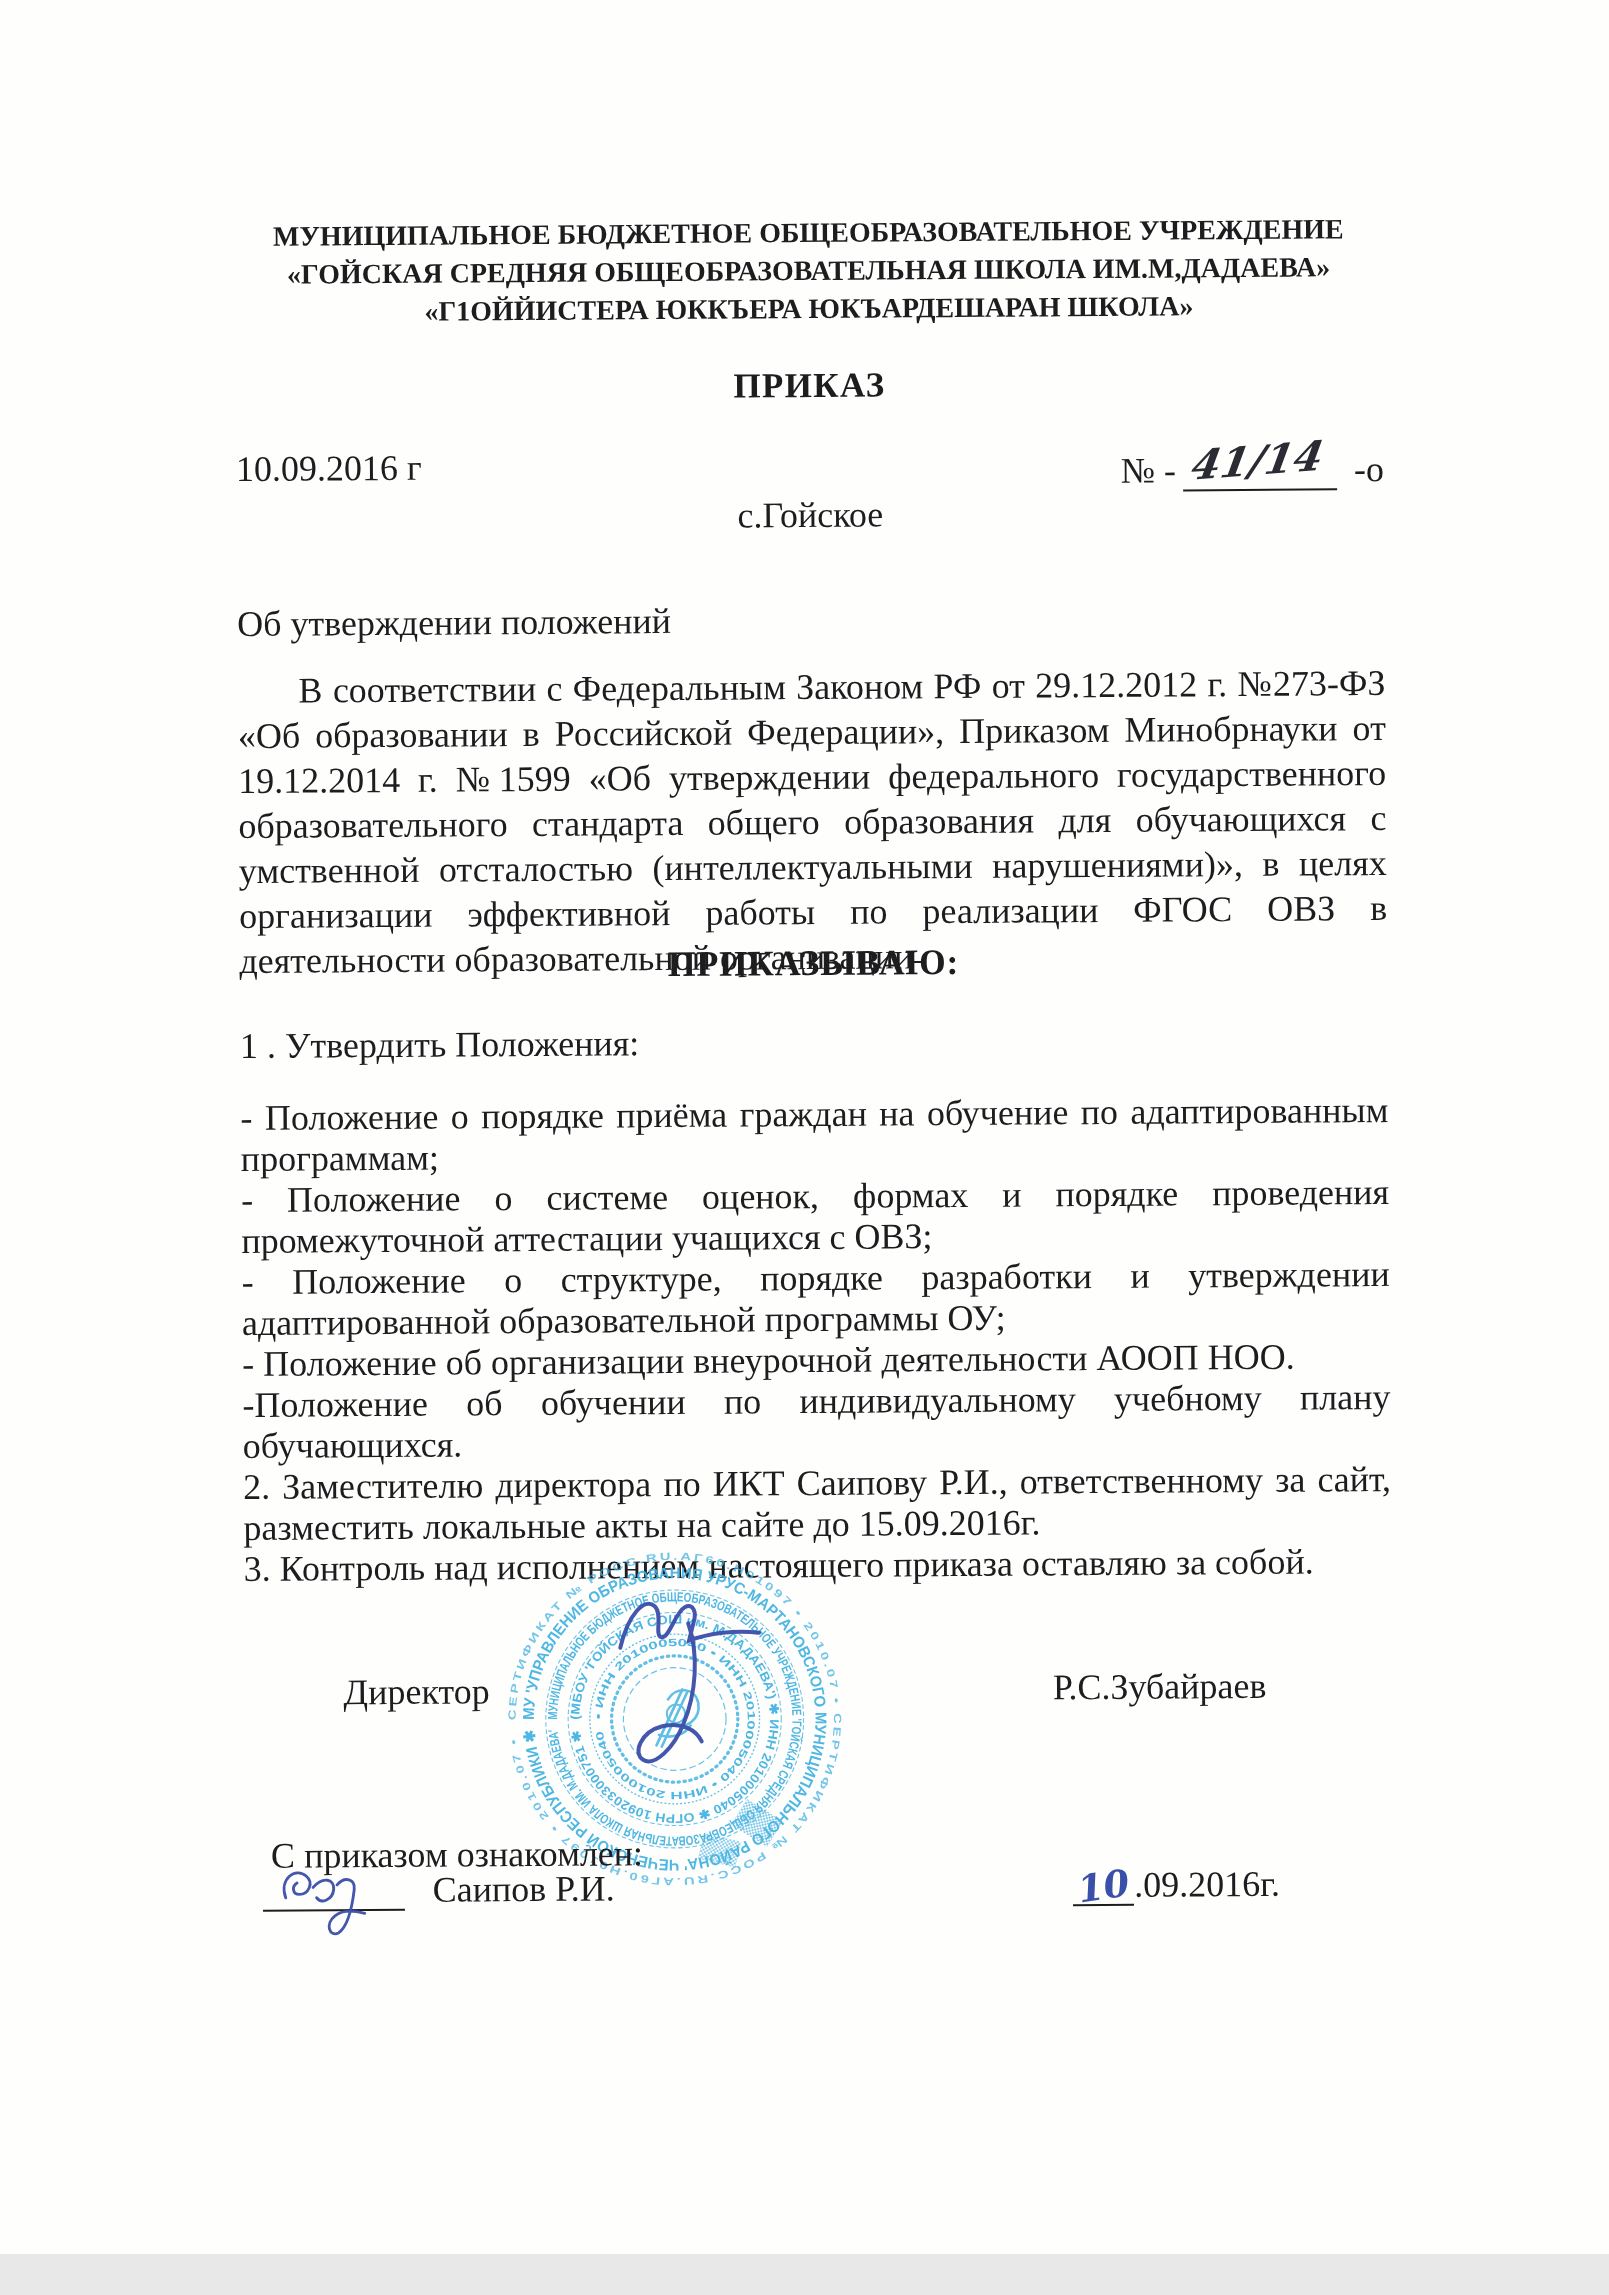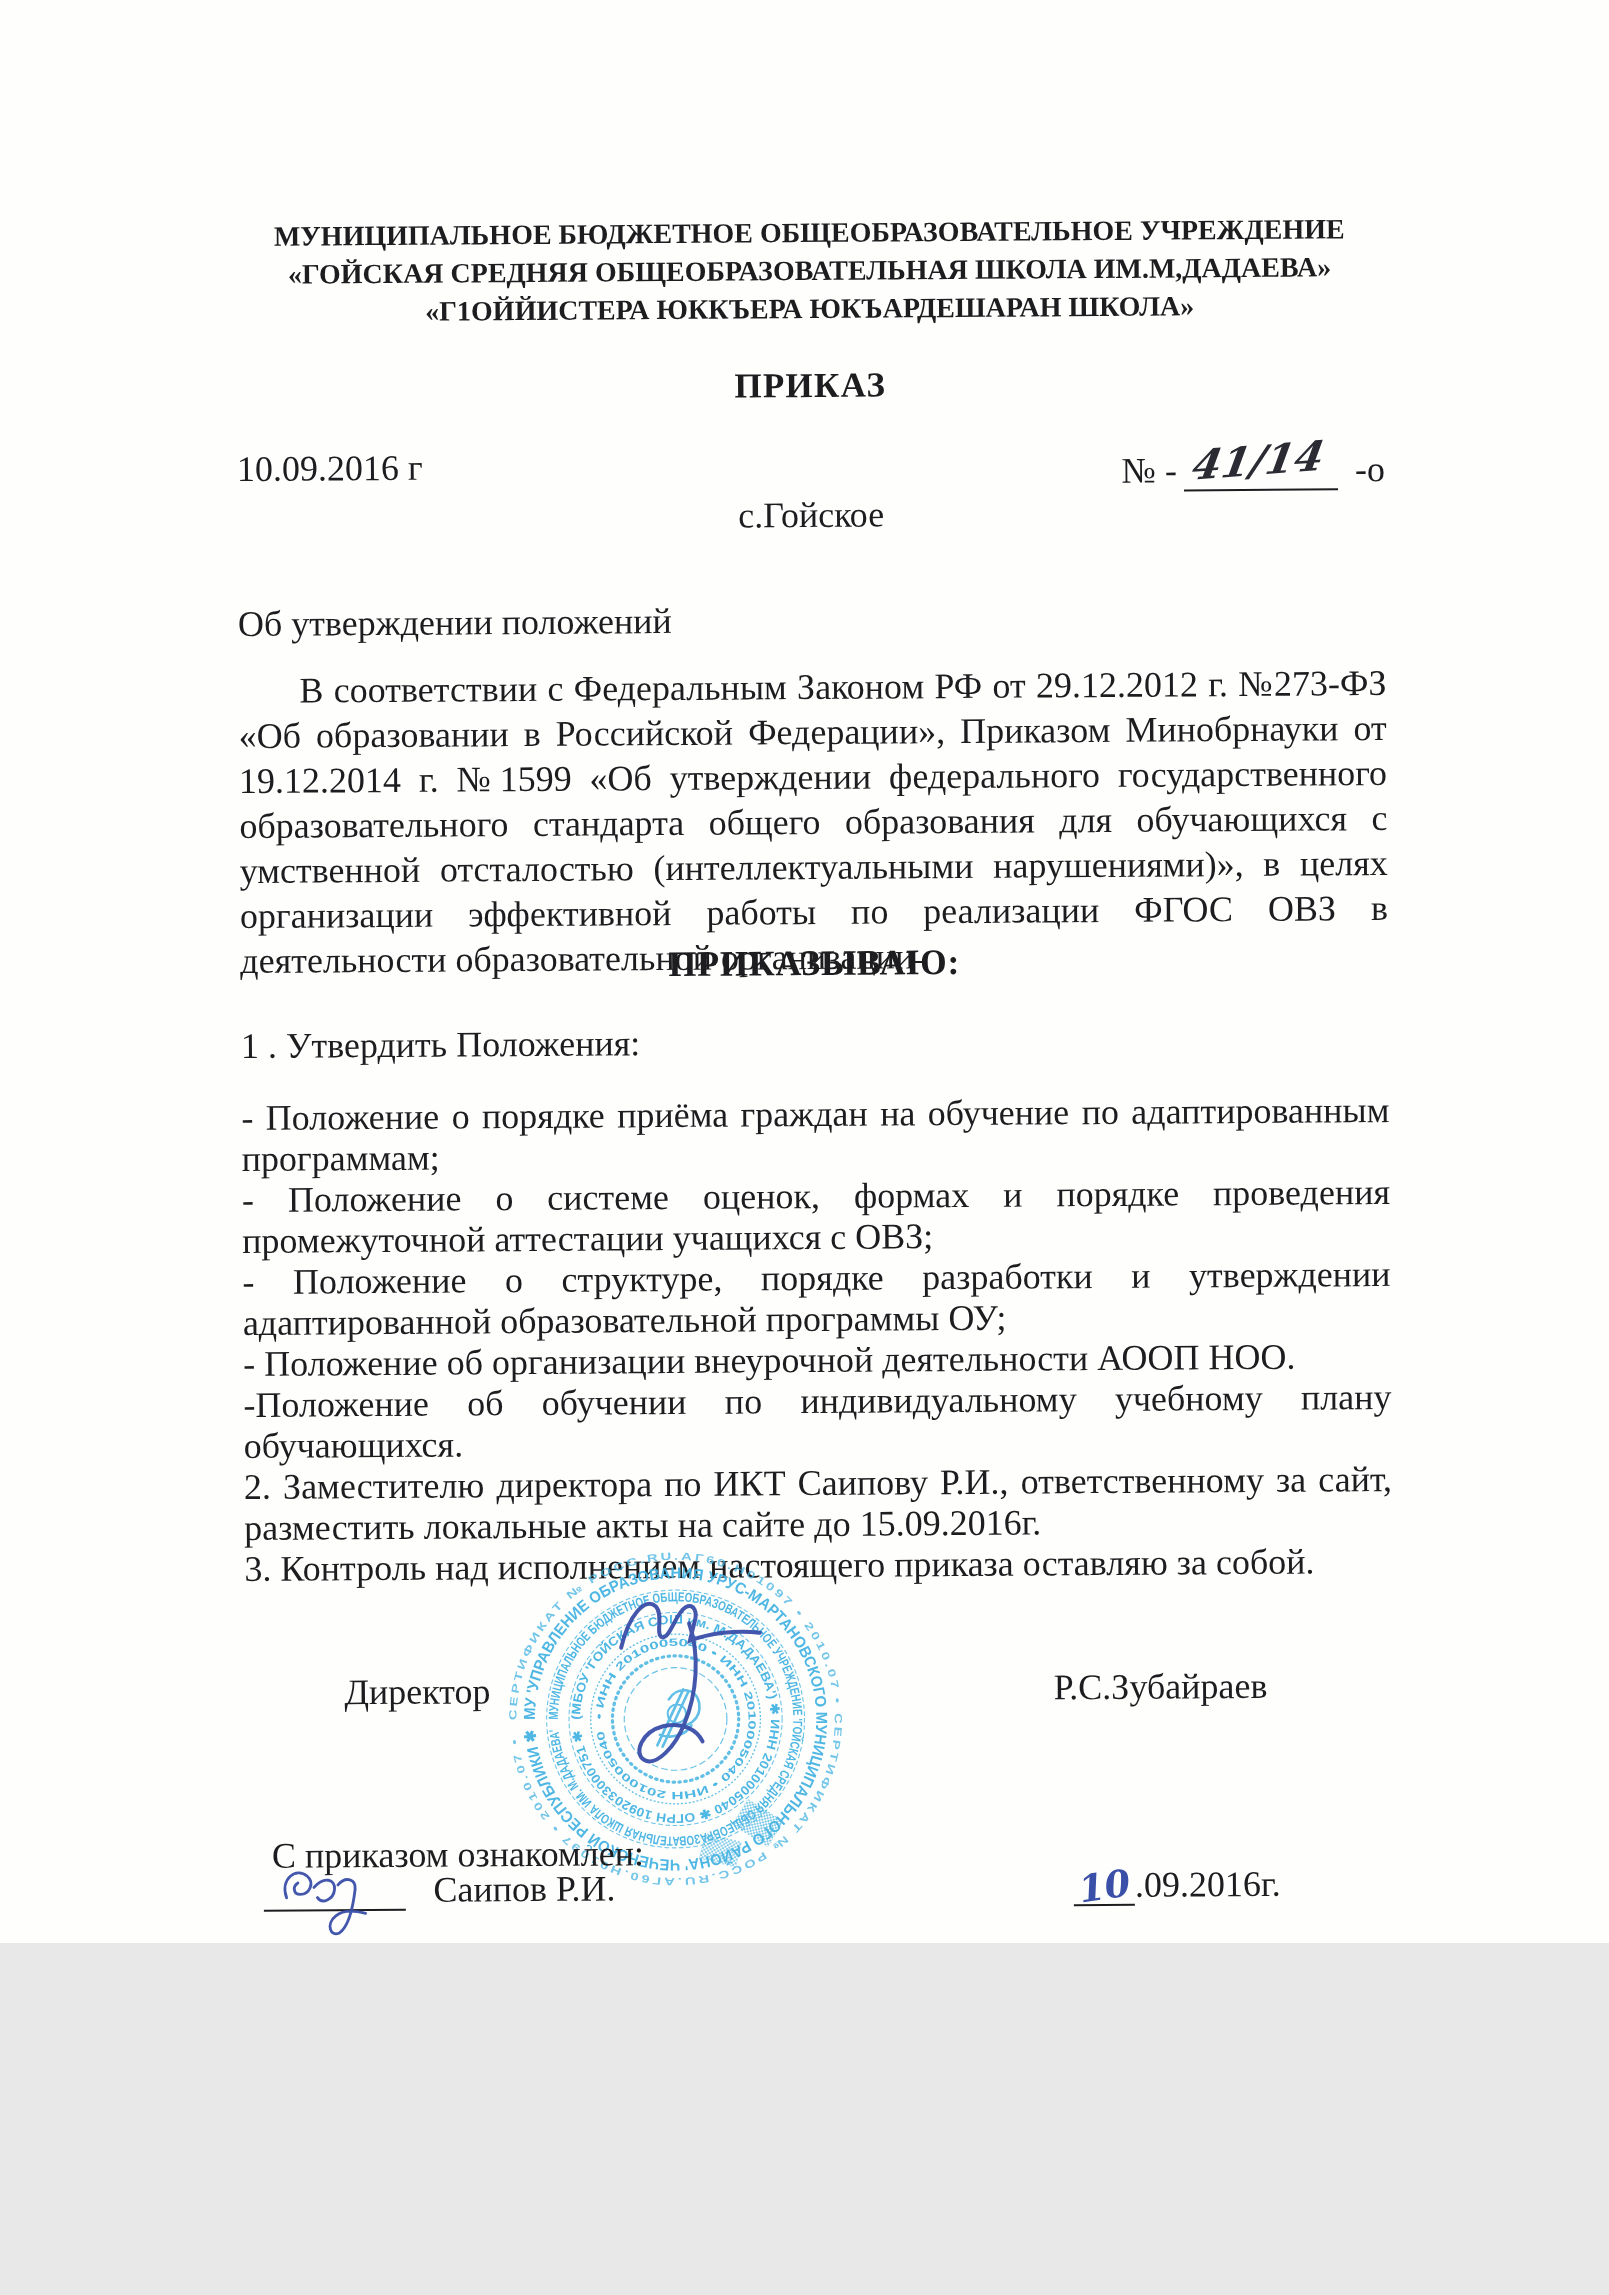--- a/index.html
+++ b/index.html
@@ -1,18 +1,18 @@
 <!DOCTYPE html>
 <html style="font-size:10.7px"><head>
 <meta charset="utf-8">
 <style>
   html,body{margin:0;padding:0;background:#e8e8e8;}
   .page{
     position:relative;
-    width:1609px;height:1943px;
+    width:1609px;height:2254px;
     background:#fefefd;
     overflow:hidden;
     font-family:"Liberation Serif","DejaVu Serif",serif;
     color:#1d1d20;
   }
   .content{
     position:absolute;left:239px;top:0;width:1148px;height:100%;
     transform:rotate(-0.4deg);
     transform-origin:50% 40%;
   }

